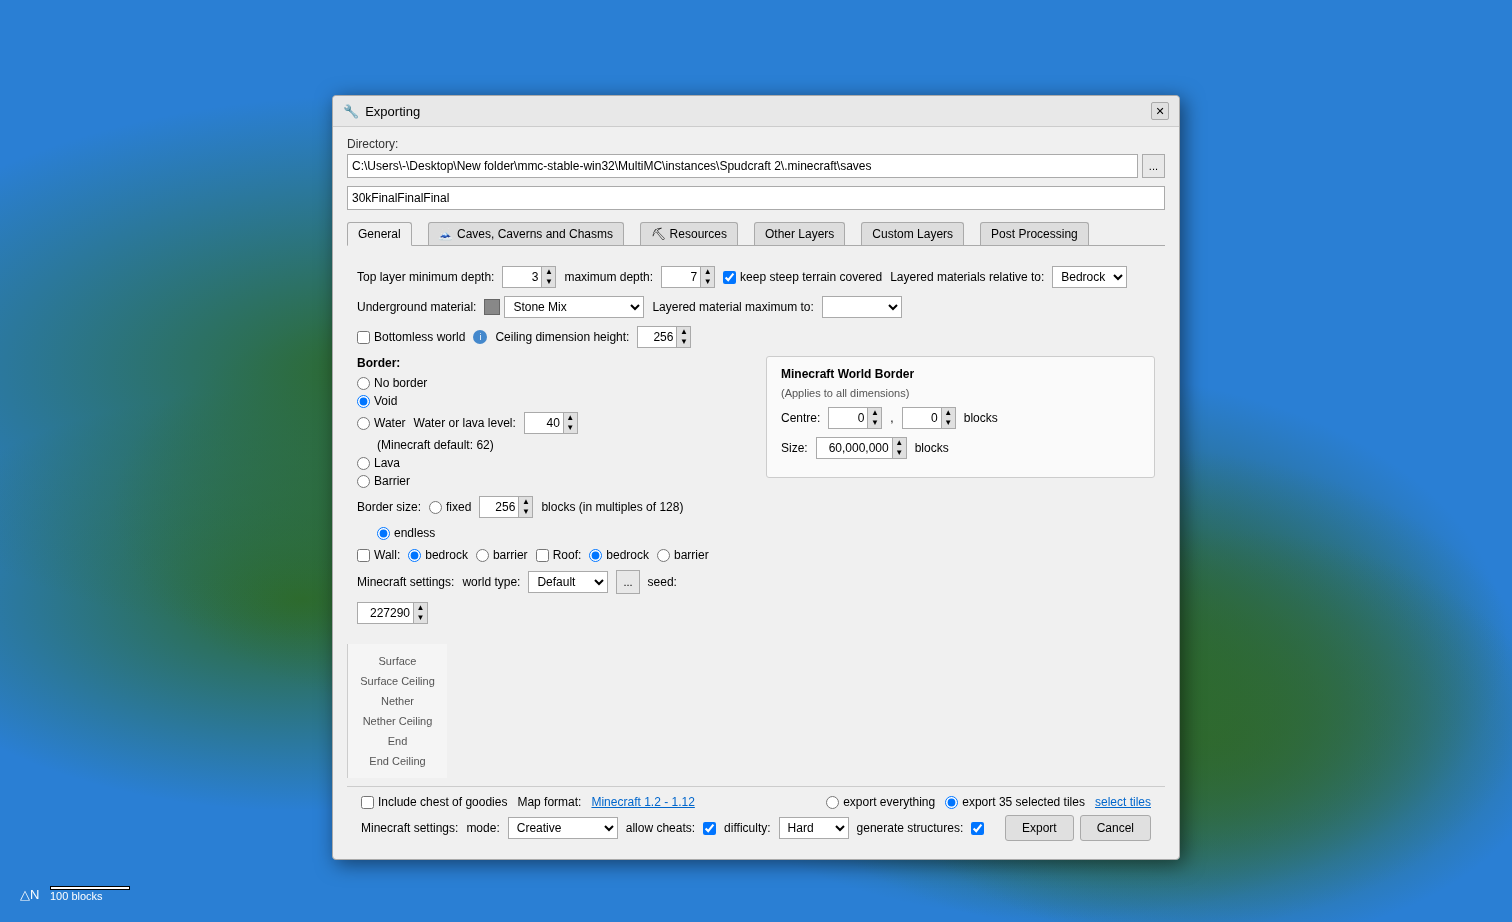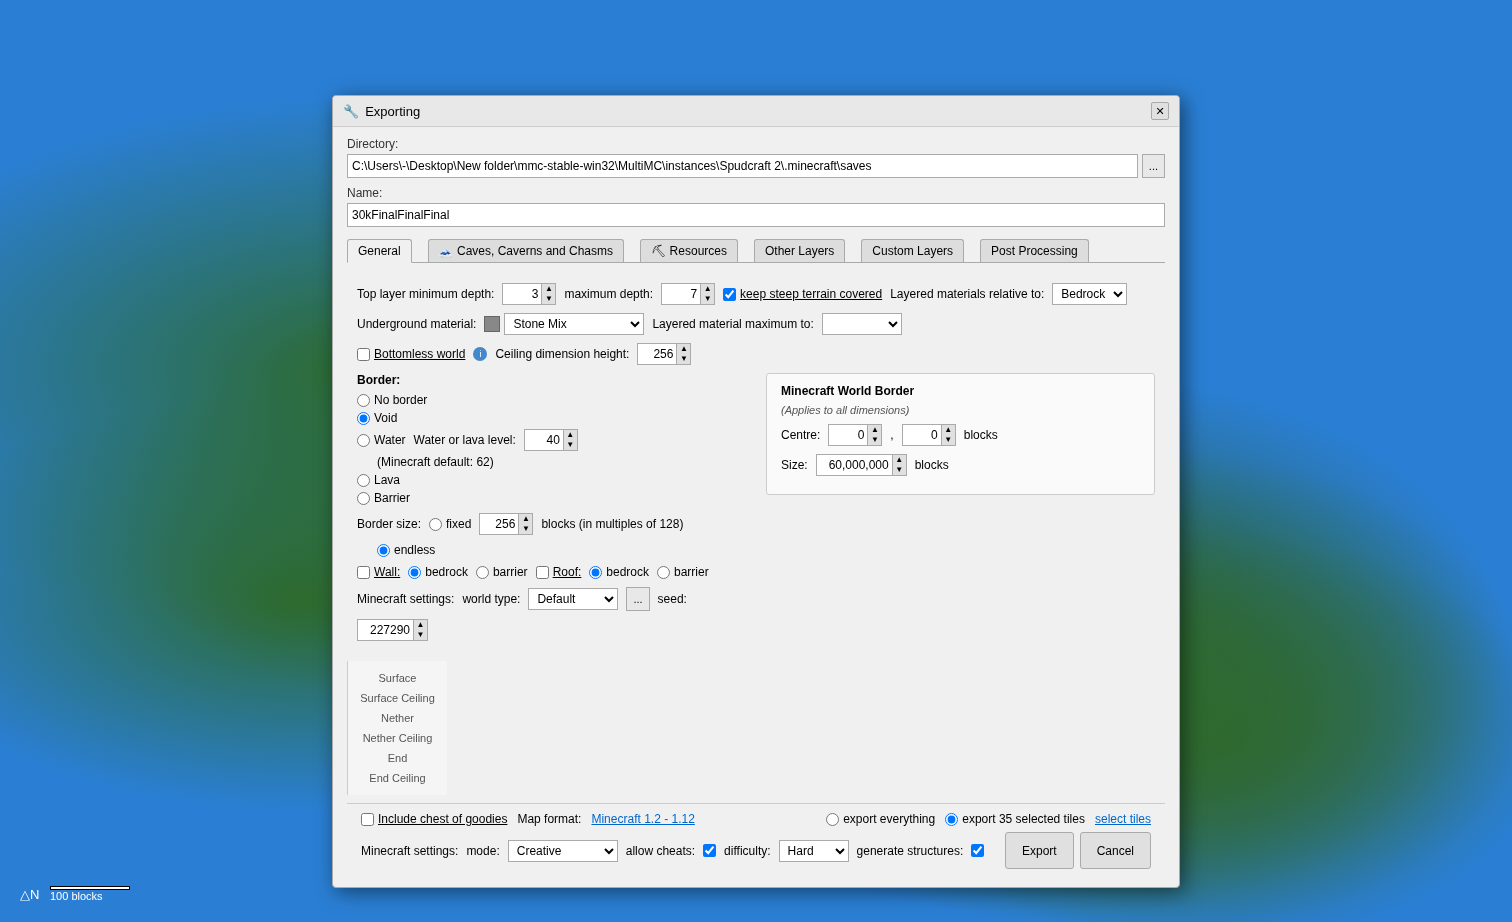--- a/index.html
+++ b/index.html
@@ -199,21 +199,20 @@
       font-size: 12px;
       padding: 0 4px;
       cursor: pointer;
     }
     .checkbox-label {
       display: flex;
       align-items: center;
       gap: 4px;
       cursor: pointer;
       font-size: 12px;
-      text-decoration: underline;
     }
     .radio-label {
       display: flex;
       align-items: center;
       gap: 4px;
       cursor: pointer;
       font-size: 12px;
     }
     .section-title {
       font-size: 12px;
@@ -234,42 +233,41 @@
     }
     .mc-border-title {
       font-size: 12px;
       font-weight: bold;
       margin-bottom: 6px;
     }
     .mc-border-sub {
       font-size: 11px;
       color: #555;
       margin-bottom: 8px;
-      font-style: italic;
     }
     .indented { margin-left: 20px; }
     
     .bottom-bar {
       border-top: 1px solid #ccc;
       padding: 8px 14px;
       display: flex;
       flex-direction: column;
       gap: 6px;
       background: #f0f0f0;
     }
     .bottom-row1, .bottom-row2 {
       display: flex;
       align-items: center;
       gap: 10px;
     }
     .bottom-row2 {
       justify-content: space-between;
     }
     .btn-primary {
-      height: 37px;
+      height: 26px;
       padding: 0 16px;
       background: #e0e0e0;
       border: 1px solid #aaa;
       cursor: pointer;
       font-size: 12px;
       border-radius: 3px;
     }
     .link-text {
       color: #0066cc;
       text-decoration: underline;
@@ -363,21 +361,20 @@
 
       <div class="field-row">
         <label class="field-label">Directory:</label>
         <div class="field-input">
           <input type="text" class="text-input" value="C:\Users\-\Desktop\New folder\mmc-stable-win32\MultiMC\instances\Spudcraft 2\.minecraft\saves" style="">
           <button class="browse-btn">...</button>
         </div>
       </div>
 
       <div class="field-row">
-        <label class="field-label">Name:</label>
         <div class="field-input">
           <input type="text" class="text-input" value="30kFinalFinalFinal" style="">
         </div>
       </div>
 
       <div class="tabs-bar">
         <div class="tab active">General</div>
         <div class="tab">🗻 Caves, Caverns and Chasms</div>
         <div class="tab">⛏ Resources</div>
         <div class="tab">Other Layers</div>
@@ -532,21 +529,21 @@
                 </label>
                 <label class="radio-label">
                   <input type="radio" name="roof" style="">
                   <span>barrier</span>
                 </label>
               </div>
 
               <div class="form-row">
                 <span>Minecraft settings:</span>
                 <span>world type:</span>
-                <select class="dropdown" style="width:90px;">
+                <select class="dropdown" style="width:80px;">
                   <option>Default</option>
                   <option>Flat</option>
                   <option>Large Biomes</option>
                   <option>Amplified</option>
                 </select>
                 <button class="browse-btn">...</button>
                 <span>seed:</span>
                 <div class="spinner-input">
                   <input type="text" value="227290" style="width: 55px;">
                   <div class="spinner-btns">

